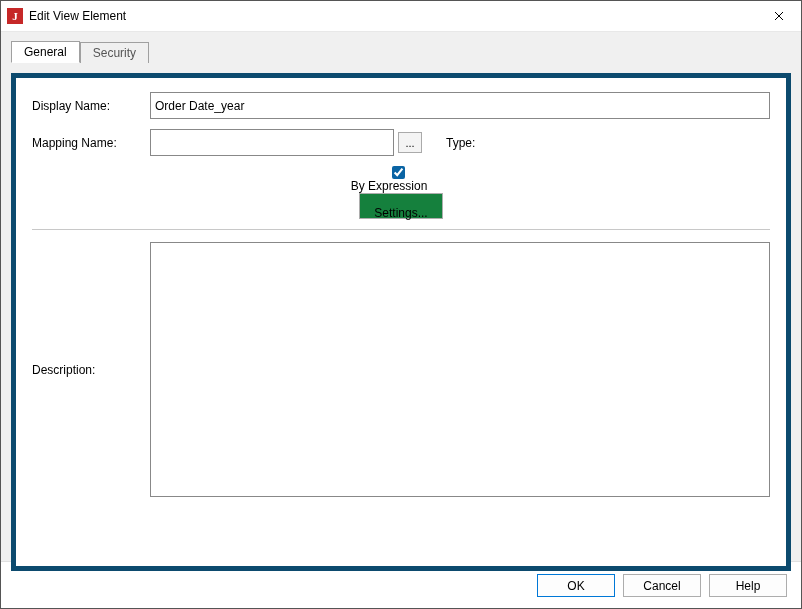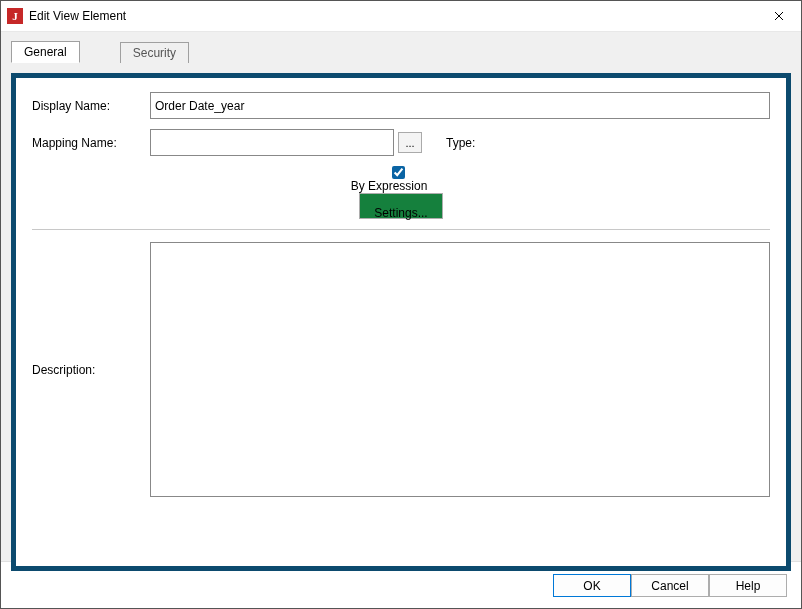--- a/index.html
+++ b/index.html
@@ -54,21 +54,20 @@
     padding: 8px 10px 0 10px;
     height: 530px;
     border-top: 1px solid #e8e8e8;
   }
   .tabbar {
     display: flex;
     align-items: flex-end;
     height: 22px;
     position: relative;
     z-index: 2;
-    gap: 40px;
   }
   .tab {
     padding: 3px 12px;
     border: 1px solid #a0a0a0;
     border-bottom: none;
     background: #f0f0f0;
     cursor: pointer;
     position: relative;
     top: 1px;
     color: #555;
@@ -186,20 +185,21 @@
     font-family: inherit;
     resize: none;
     background: #fff;
   }
   .footer {
     height: 48px;
     display: flex;
     align-items: center;
     justify-content: flex-end;
     padding: 0 14px;
+    gap: 8px;
     background: #ffffff;
     border-top: 1px solid #e0e0e0;
   }
   .footer-btn {
     width: 78px;
     height: 23px;
     border: 1px solid #adadad;
     background: #fdfdfd;
     cursor: pointer;
     font-size: 12px;

